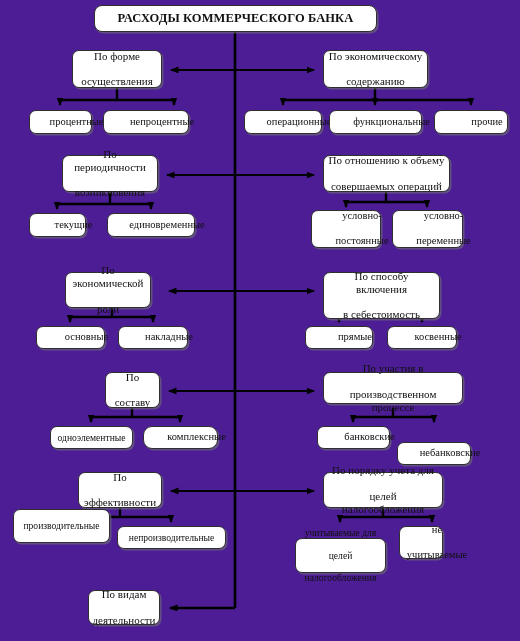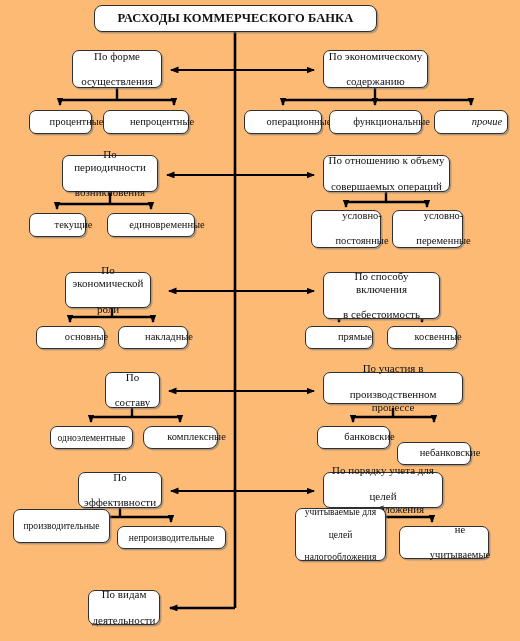--- a/index.html
+++ b/index.html
@@ -1,17 +1,17 @@
 <!DOCTYPE html>
 <html><head>
 <meta charset="utf-8">
 <style>
   html,body{margin:0;padding:0;background:#ffffff;}
   body{font-family:"Liberation Serif","DejaVu Serif",serif;}
-  #canvas{position:relative;width:520px;height:641px;background:#fdba74;overflow:hidden;}
+  #canvas{position:relative;width:520px;height:641px;background:#4c1d95;overflow:hidden;}
   svg.lines{position:absolute;left:0;top:0;width:520px;height:641px;pointer-events:none;}
   .node{
     position:absolute;
     box-sizing:border-box;
     border:1px solid #2f2f2f;
     border-radius:7px;
     background:#ffffff;
     display:flex;
     align-items:center;
     justify-content:center;
@@ -150,21 +150,21 @@
   </div>
   <div class="node cat" style="left:323px;top:50px;width:105px;height:38px;">
     <span>
       <span>По экономическому</span><br>
       <span>содержанию</span>
     </span>
   </div>
   <div class="node leaf" style="left:329px;top:110px;width:93px;height:24px;">
     <span>функциональные</span>
   </div>
-  <div class="node leaf" style="left:434px;top:110px;width:74px;height:24px;font-style:italic;">
+  <div class="node leaf" style="left:434px;top:110px;width:74px;height:24px;">
     <span>прочие</span>
   </div>
 
   <div class="node cat" style="left:62px;top:155px;width:96px;height:37px;">
     <span>
       <span>По периодичности</span><br>
       <span>возникновения</span>
     </span>
   </div>
   <div class="node leaf" style="left:29px;top:213px;width:57px;height:24px;">
@@ -257,28 +257,28 @@
   <div class="node leaf-sm" style="left:117px;top:526px;width:109px;height:23px;">
     <span>непроизводительные</span>
   </div>
 
   <div class="node cat" style="left:323px;top:472px;width:120px;height:36px;">
     <span>
       <span>По порядку учета для</span><br>
       <span>целей налогообложения</span>
     </span>
   </div>
-  <div class="node leaf-sm" style="left:295px;top:508px;width:91px;height:53px;">
+  <div class="node leaf-sm" style="left:295px;top:538px;width:91px;height:35px;">
     <span>
       <span>учитываемые для</span><br>
       <span>целей</span><br>
       <span>налогообложения</span>
     </span>
   </div>
-  <div class="node leaf" style="left:399px;top:526px;width:90px;height:33px;">
+  <div class="node leaf" style="left:399px;top:526px;width:44px;height:33px;">
     <span>
       <span>не</span><br>
       <span>учитываемые</span>
     </span>
   </div>
 
   <div class="node cat" style="left:88px;top:590px;width:72px;height:35px;">
     <span>
       <span>По видам</span><br>
       <span>деятельности</span>

